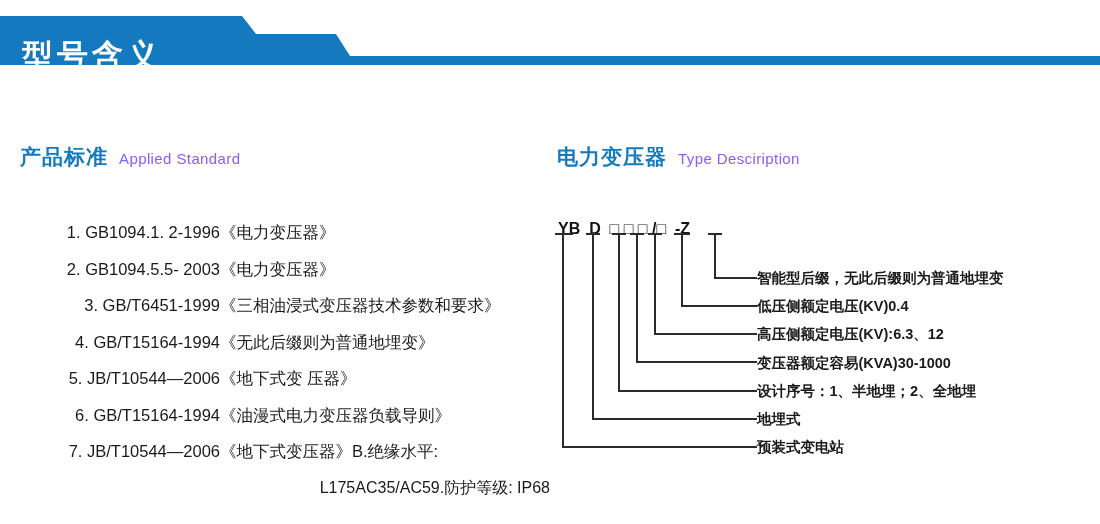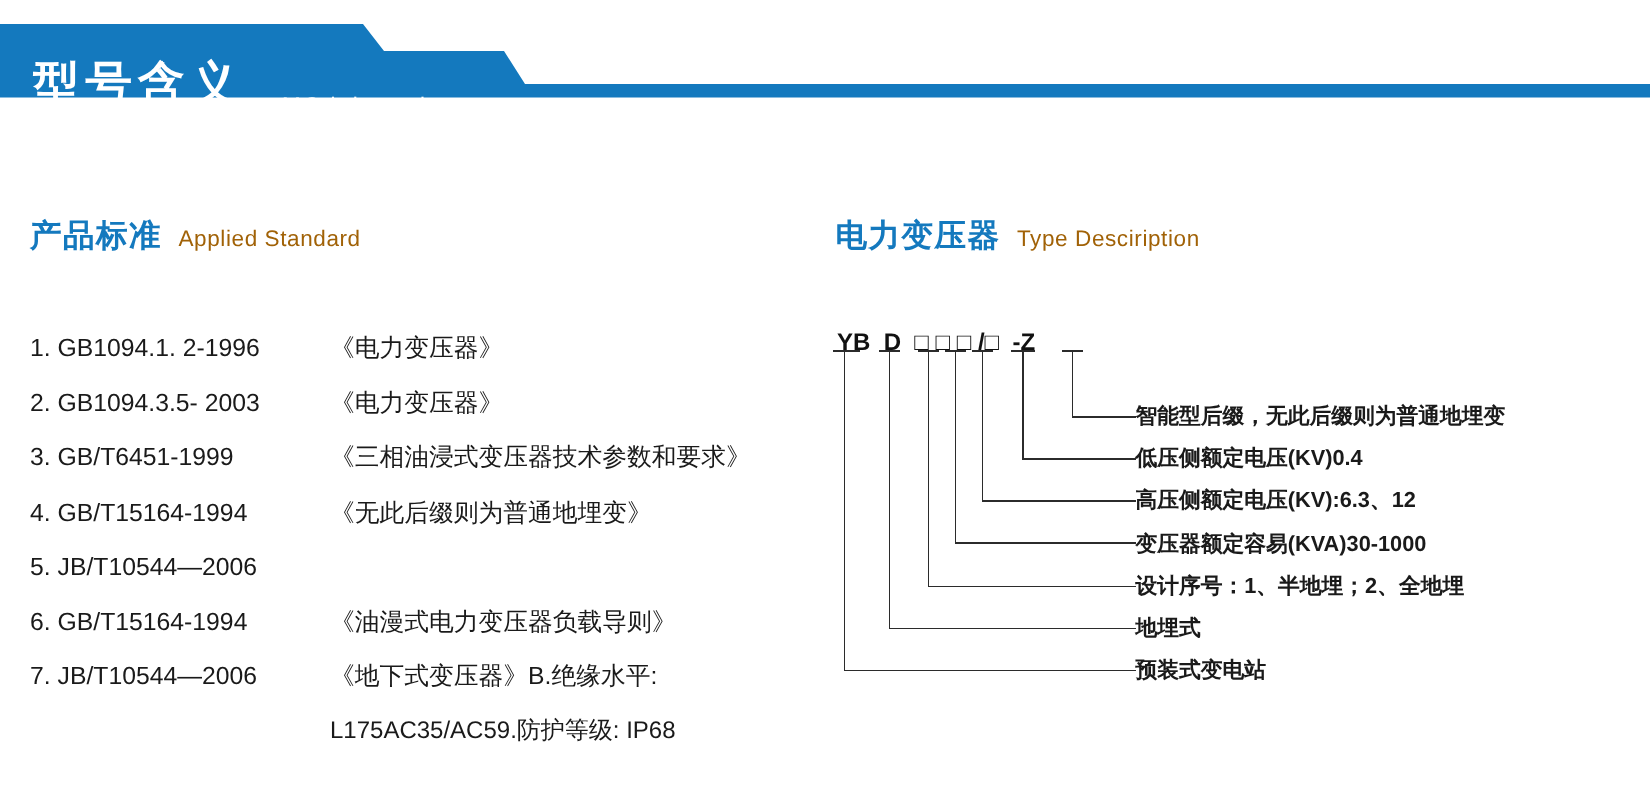--- a/index.html
+++ b/index.html
@@ -54,34 +54,35 @@
   }
   .sec-head .cn {
     font-size: 21px;
     font-weight: bold;
     color: #1479be;
     letter-spacing: 1px;
     vertical-align: baseline;
   }
   .sec-head .en {
     font-size: 15px;
-    color: #a16207;
+    color: #8b5cf6;
     margin-left: 11px;
     letter-spacing: 0.4px;
     vertical-align: baseline;
   }
   #sec-head-left  { left: 20px;  top: 143px; }
   #sec-head-right { left: 557px; top: 143px; }
 
   
   .std-list {
     position: absolute;
     left: 20px;
     top: 214px;
     width: 530px;
+    text-align: right;
   }
   .std-row {
     font-size: 16.5px;
     color: #1a1a1a;
     line-height: 36.5px;
     white-space: nowrap;
     display: flex;
   }
   .std-code {
     display: inline-block;
@@ -156,33 +157,34 @@
 <div class="sec-head" id="sec-head-right">
   <span class="cn">电力变压器</span><span class="en">Type Desciription</span>
 </div>
 
 <div class="std-list">
   <div class="std-row">
     <span class="std-code">1. GB1094.1. 2-1996</span>
     <span class="std-name">《电力变压器》</span>
   </div>
   <div class="std-row">
-    <span class="std-code">2. GB1094.3.5- 2003</span>
+    <span class="std-code">2. GB1094.5.5- 2003</span>
     <span class="std-name">《电力变压器》</span>
   </div>
   <div class="std-row">
     <span class="std-code">3. GB/T6451-1999</span>
     <span class="std-name">《三相油浸式变压器技术参数和要求》</span>
   </div>
   <div class="std-row">
     <span class="std-code">4. GB/T15164-1994</span>
     <span class="std-name">《无此后缀则为普通地埋变》</span>
   </div>
   <div class="std-row">
     <span class="std-code">5. JB/T10544—2006</span>
+    <span class="std-name">《地下式变 压器》</span>
   </div>
   <div class="std-row">
     <span class="std-code">6. GB/T15164-1994</span>
     <span class="std-name">《油漫式电力变压器负载导则》</span>
   </div>
   <div class="std-row">
     <span class="std-code">7. JB/T10544—2006</span>
     <span class="std-name">《地下式变压器》B.绝缘水平:</span>
   </div>
   <div class="std-cont">L175AC35/AC59.防护等级: IP68</div>

